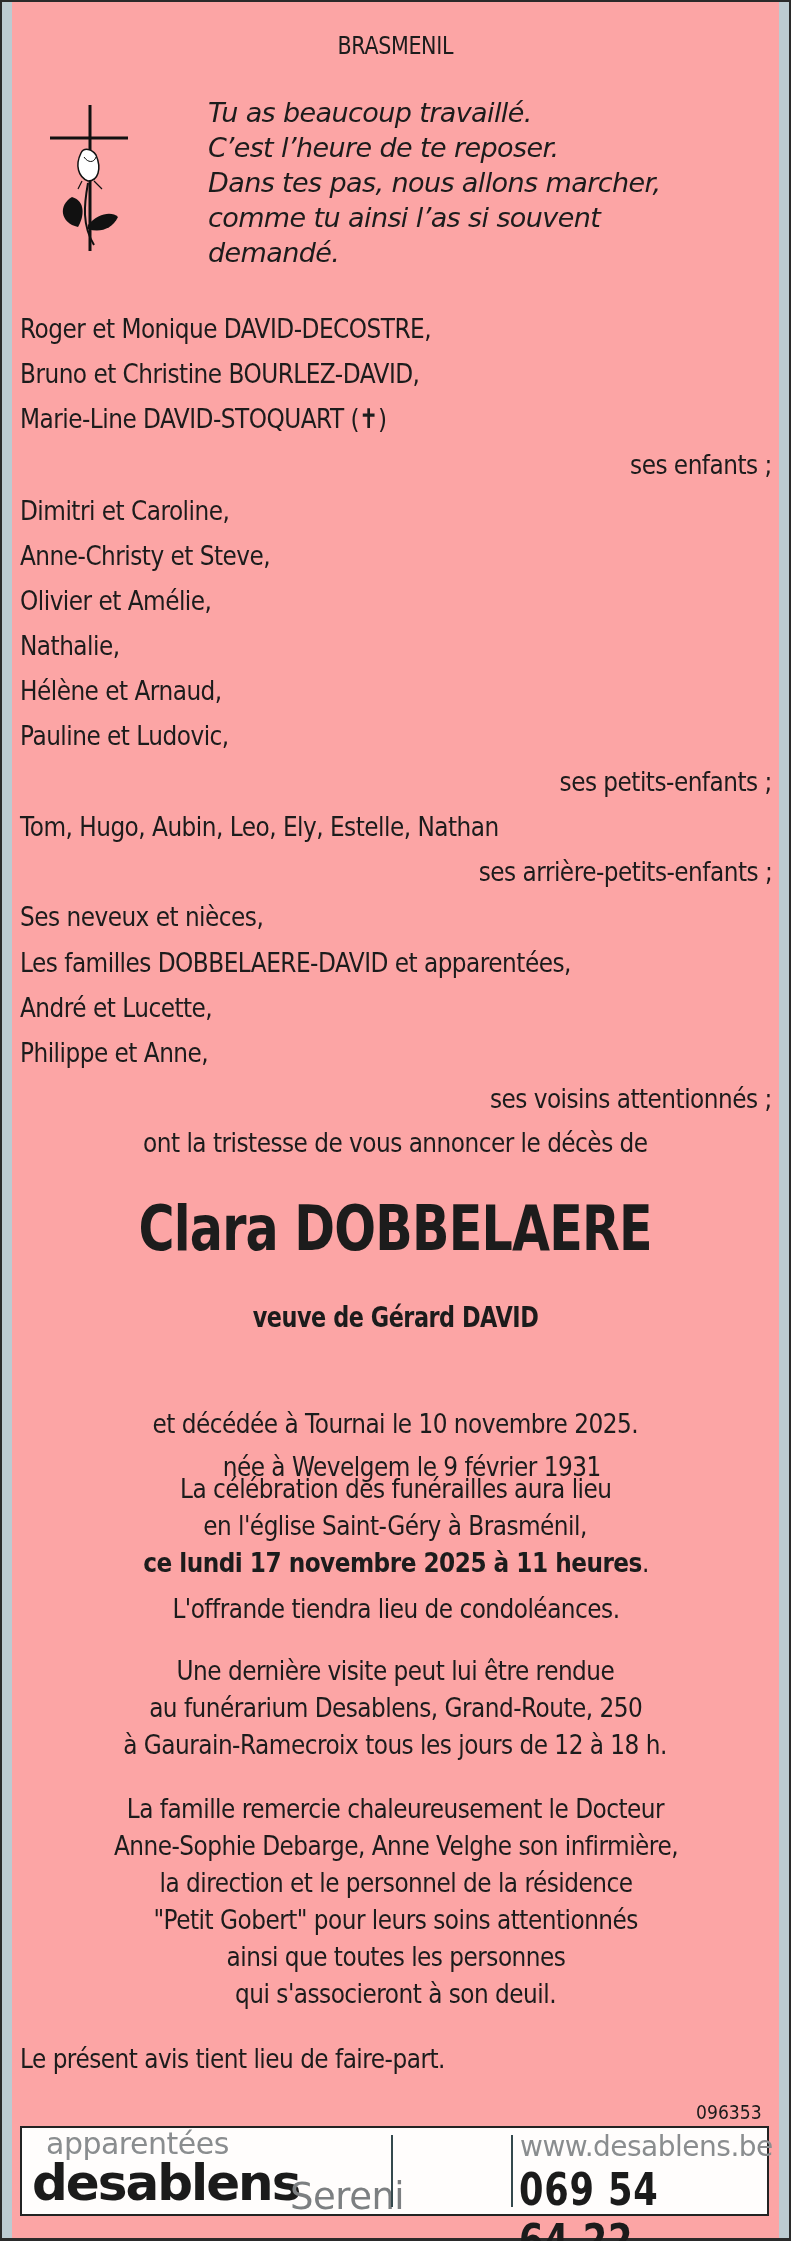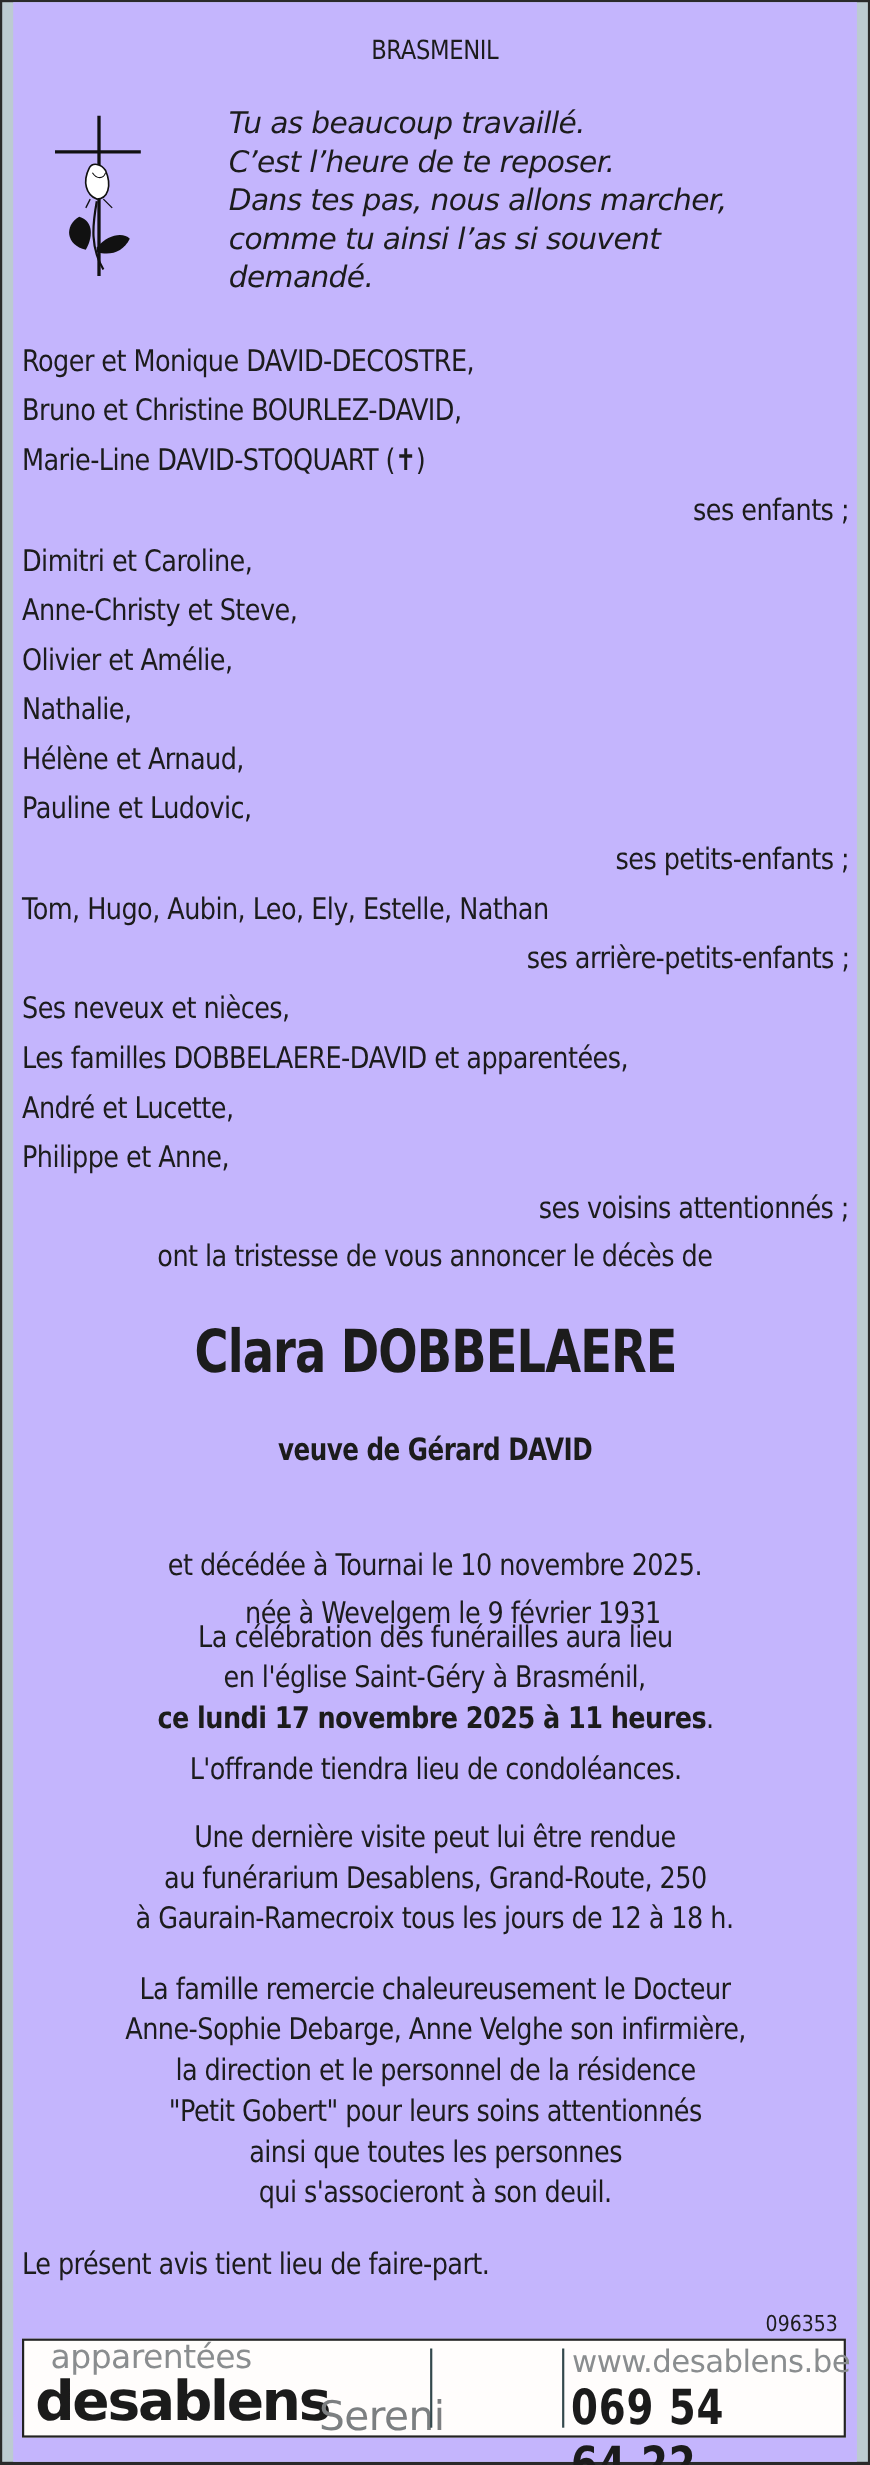--- a/index.html
+++ b/index.html
@@ -15,21 +15,21 @@
     .frame {
       position: absolute;
       left: 2px; top: 2px;
       width: 787px; height: 2236px;
       background: #bccbd1;
     }
     .sheet {
       position: absolute;
       left: 12px; top: 2px;
       width: 767px; height: 2236px;
-      background: #c4b5fd;
+      background: #fca5a5;
     }
     .line {
       position: absolute;
       white-space: nowrap;
       font-size: 27px;
       line-height: 34px;
       letter-spacing: -0.6px;
       transform-origin: left top;
     }
     .cond { display: inline-block; transform: scaleX(0.86); transform-origin: left center; }
@@ -38,21 +38,21 @@
     .right .cond { transform-origin: right center; }
     .center { left: 0; width: 767px; text-align: center; }
     .center .cond { transform-origin: center center; }
 
     .place { font-size: 24px; letter-spacing: -0.4px; }
     .poem { font-style: italic; font-size: 27px; left: 196px; }
 
     .cross-icon { position: absolute; left: 36px; top: 103px; width: 100px; height: 150px; }
 
     .name {
-      font-size: 54px; font-weight: bold; line-height: 80px; letter-spacing: -1px;
+      font-size: 63px; font-weight: bold; line-height: 80px; letter-spacing: -1px;
     }
     .name .cond { transform: scaleX(0.78); }
     .widow { font-size: 28px; font-weight: bold; letter-spacing: -0.6px; }
     .widow .cond { transform: scaleX(0.8); }
     b.strong { font-weight: bold; }
 
     .ref { font-size: 20px; right: 7px; letter-spacing: 0; }
 
     .banner {
       position: absolute;

